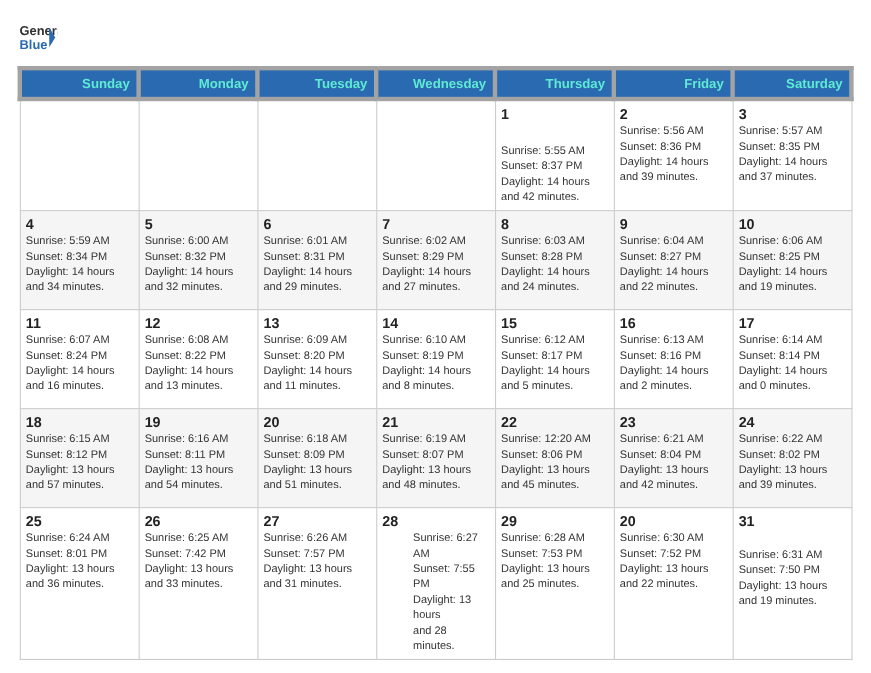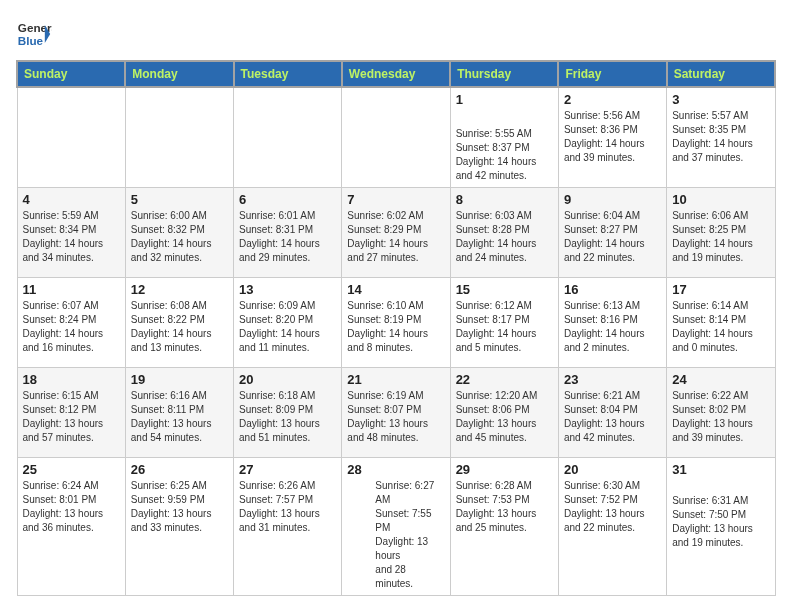--- a/index.html
+++ b/index.html
@@ -37,25 +37,25 @@
       font-size: 14px;
       color: #555;
     }
     .calendar {
       width: 100%;
       border-collapse: collapse;
       font-size: 10.5px;
     }
     .calendar th {
       background: #2a6ab0;
-      color: #bef264;
-      text-align: left;
+      color: #5eead4;
+      text-align: right;
       padding: 5px 6px;
       font-size: 12px;
-      border: 2px solid #a3a3a3;
+      border: 4px solid #a3a3a3;
     }
     .calendar td {
       border: 1px solid #ccc;
       vertical-align: top;
       padding: 4px 5px;
       width: 108px;
       height: 90px;
       background: #fff;
     }
     .calendar tr:nth-child(even) td {
@@ -290,21 +290,21 @@
         <td>
           <div class="day-number">25</div>
           <div class="day-info" style="white-space: pre-line;">Sunrise: 6:24 AM
 Sunset: 8:01 PM
 Daylight: 13 hours
 and 36 minutes.</div>
         </td>
         <td>
           <div class="day-number">26</div>
           <div class="day-info" style="white-space: pre-line;">Sunrise: 6:25 AM
-Sunset: 9:59 PM
+Sunset: 7:42 PM
 Daylight: 13 hours
 and 33 minutes.</div>
         </td>
         <td>
           <div class="day-number">27</div>
           <div class="day-info" style="white-space: pre-line;">Sunrise: 6:26 AM
 Sunset: 7:57 PM
 Daylight: 13 hours
 and 31 minutes.</div>
         </td>

